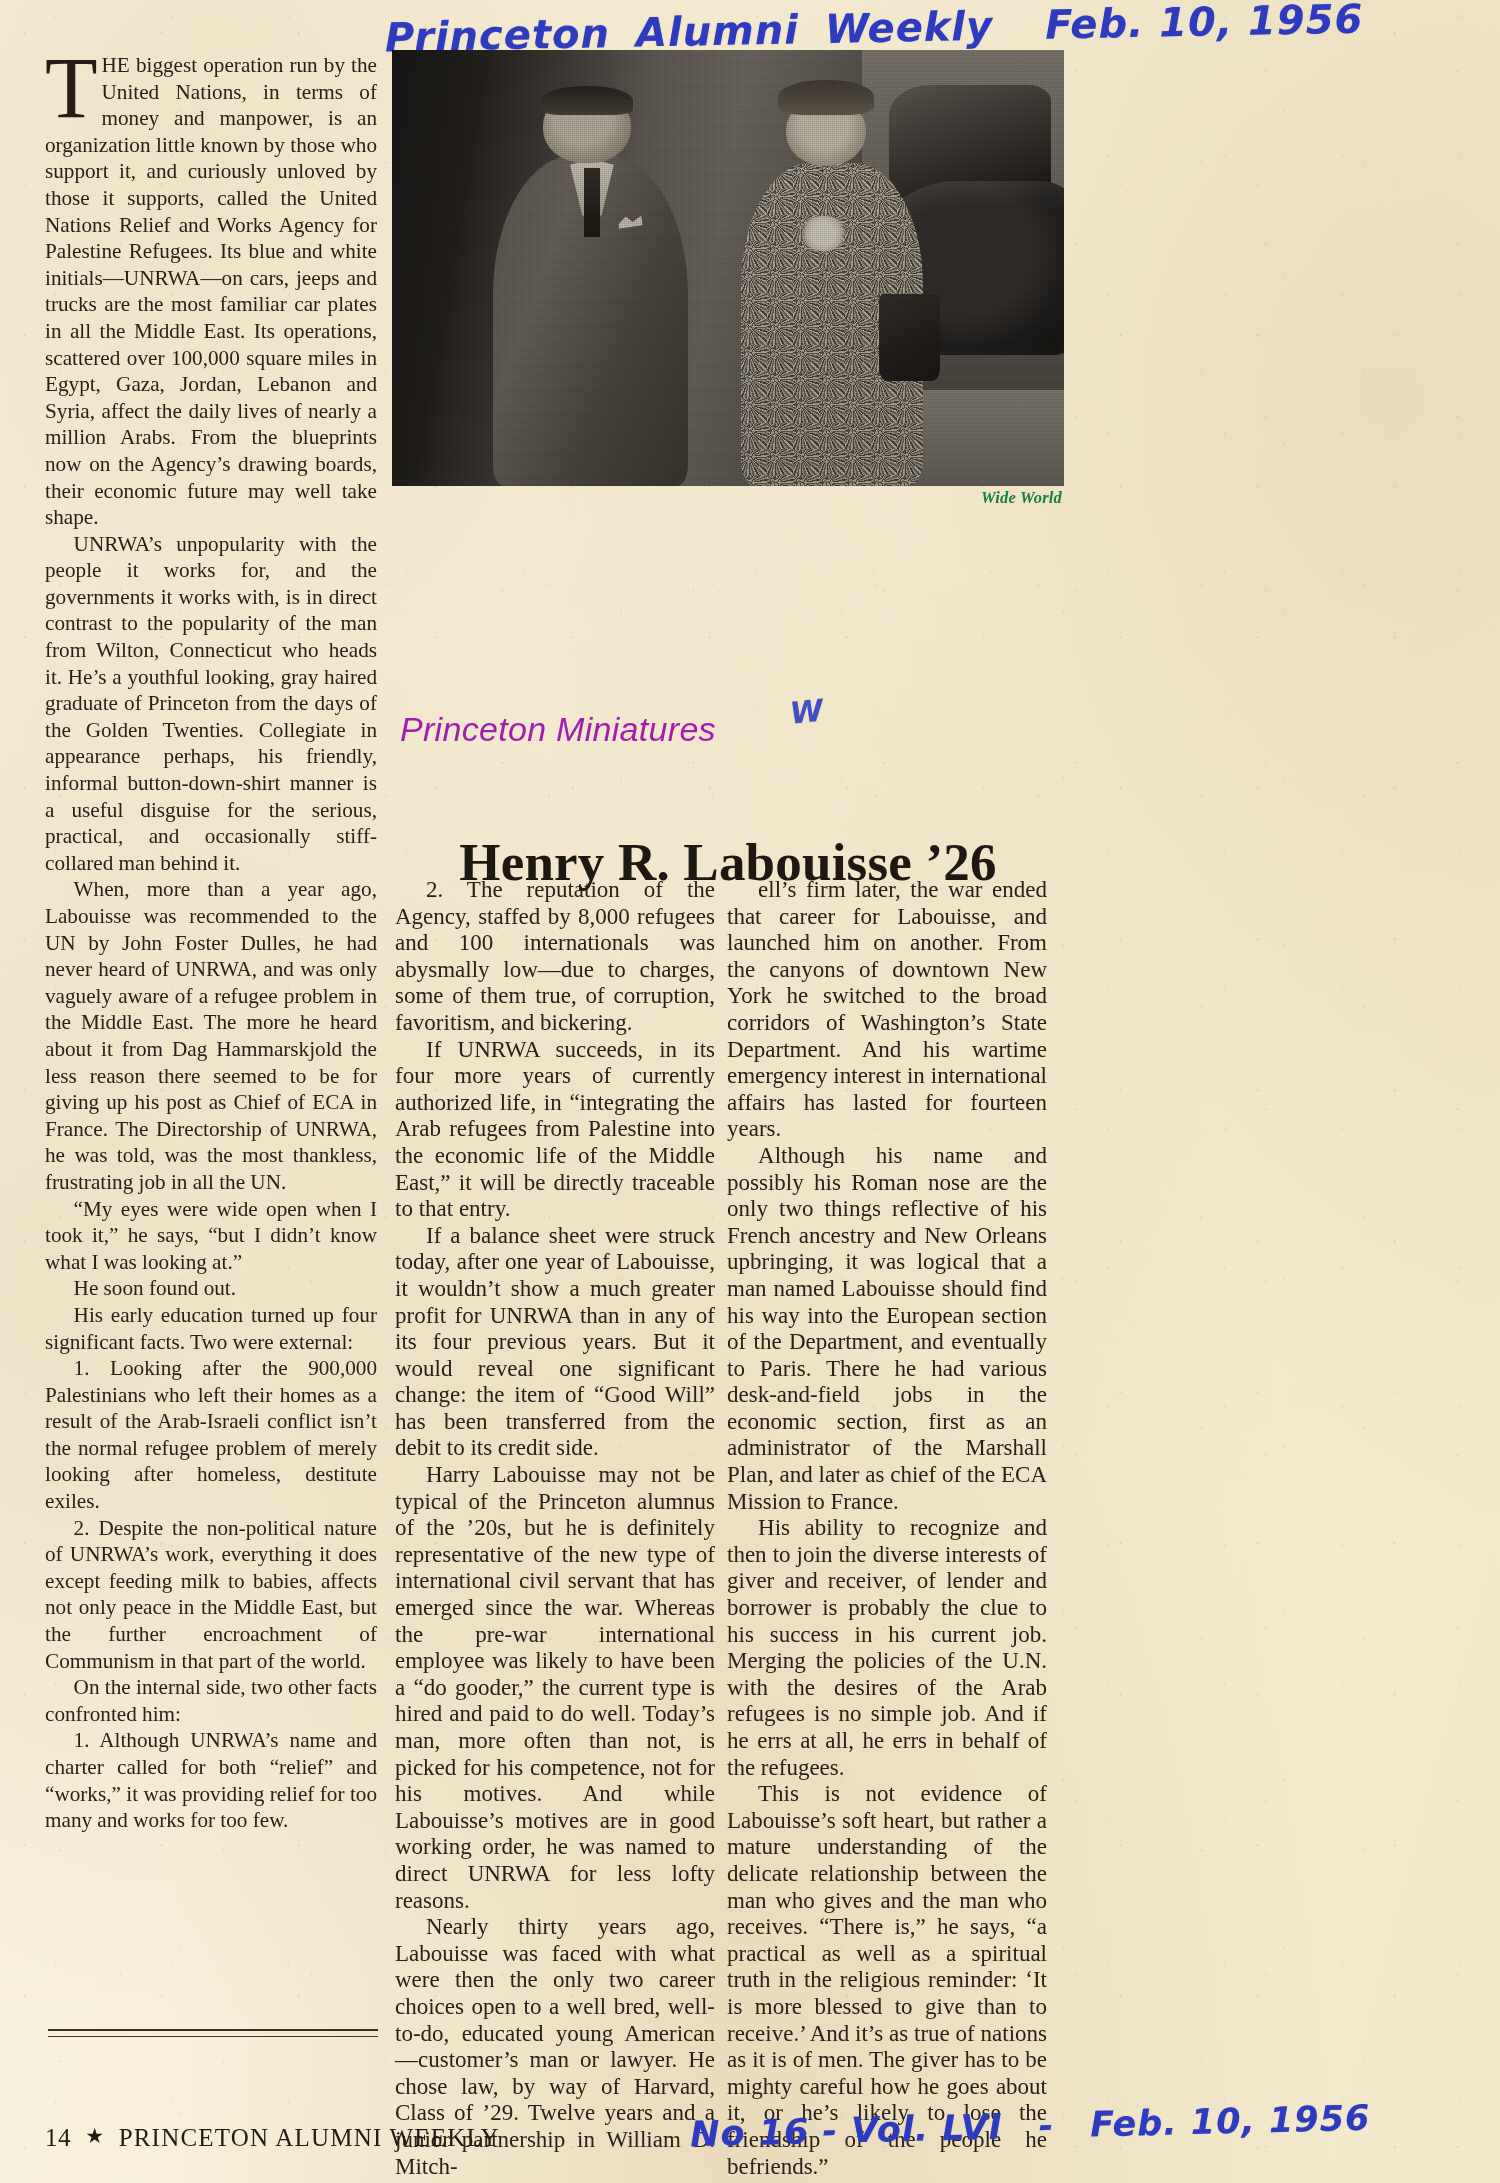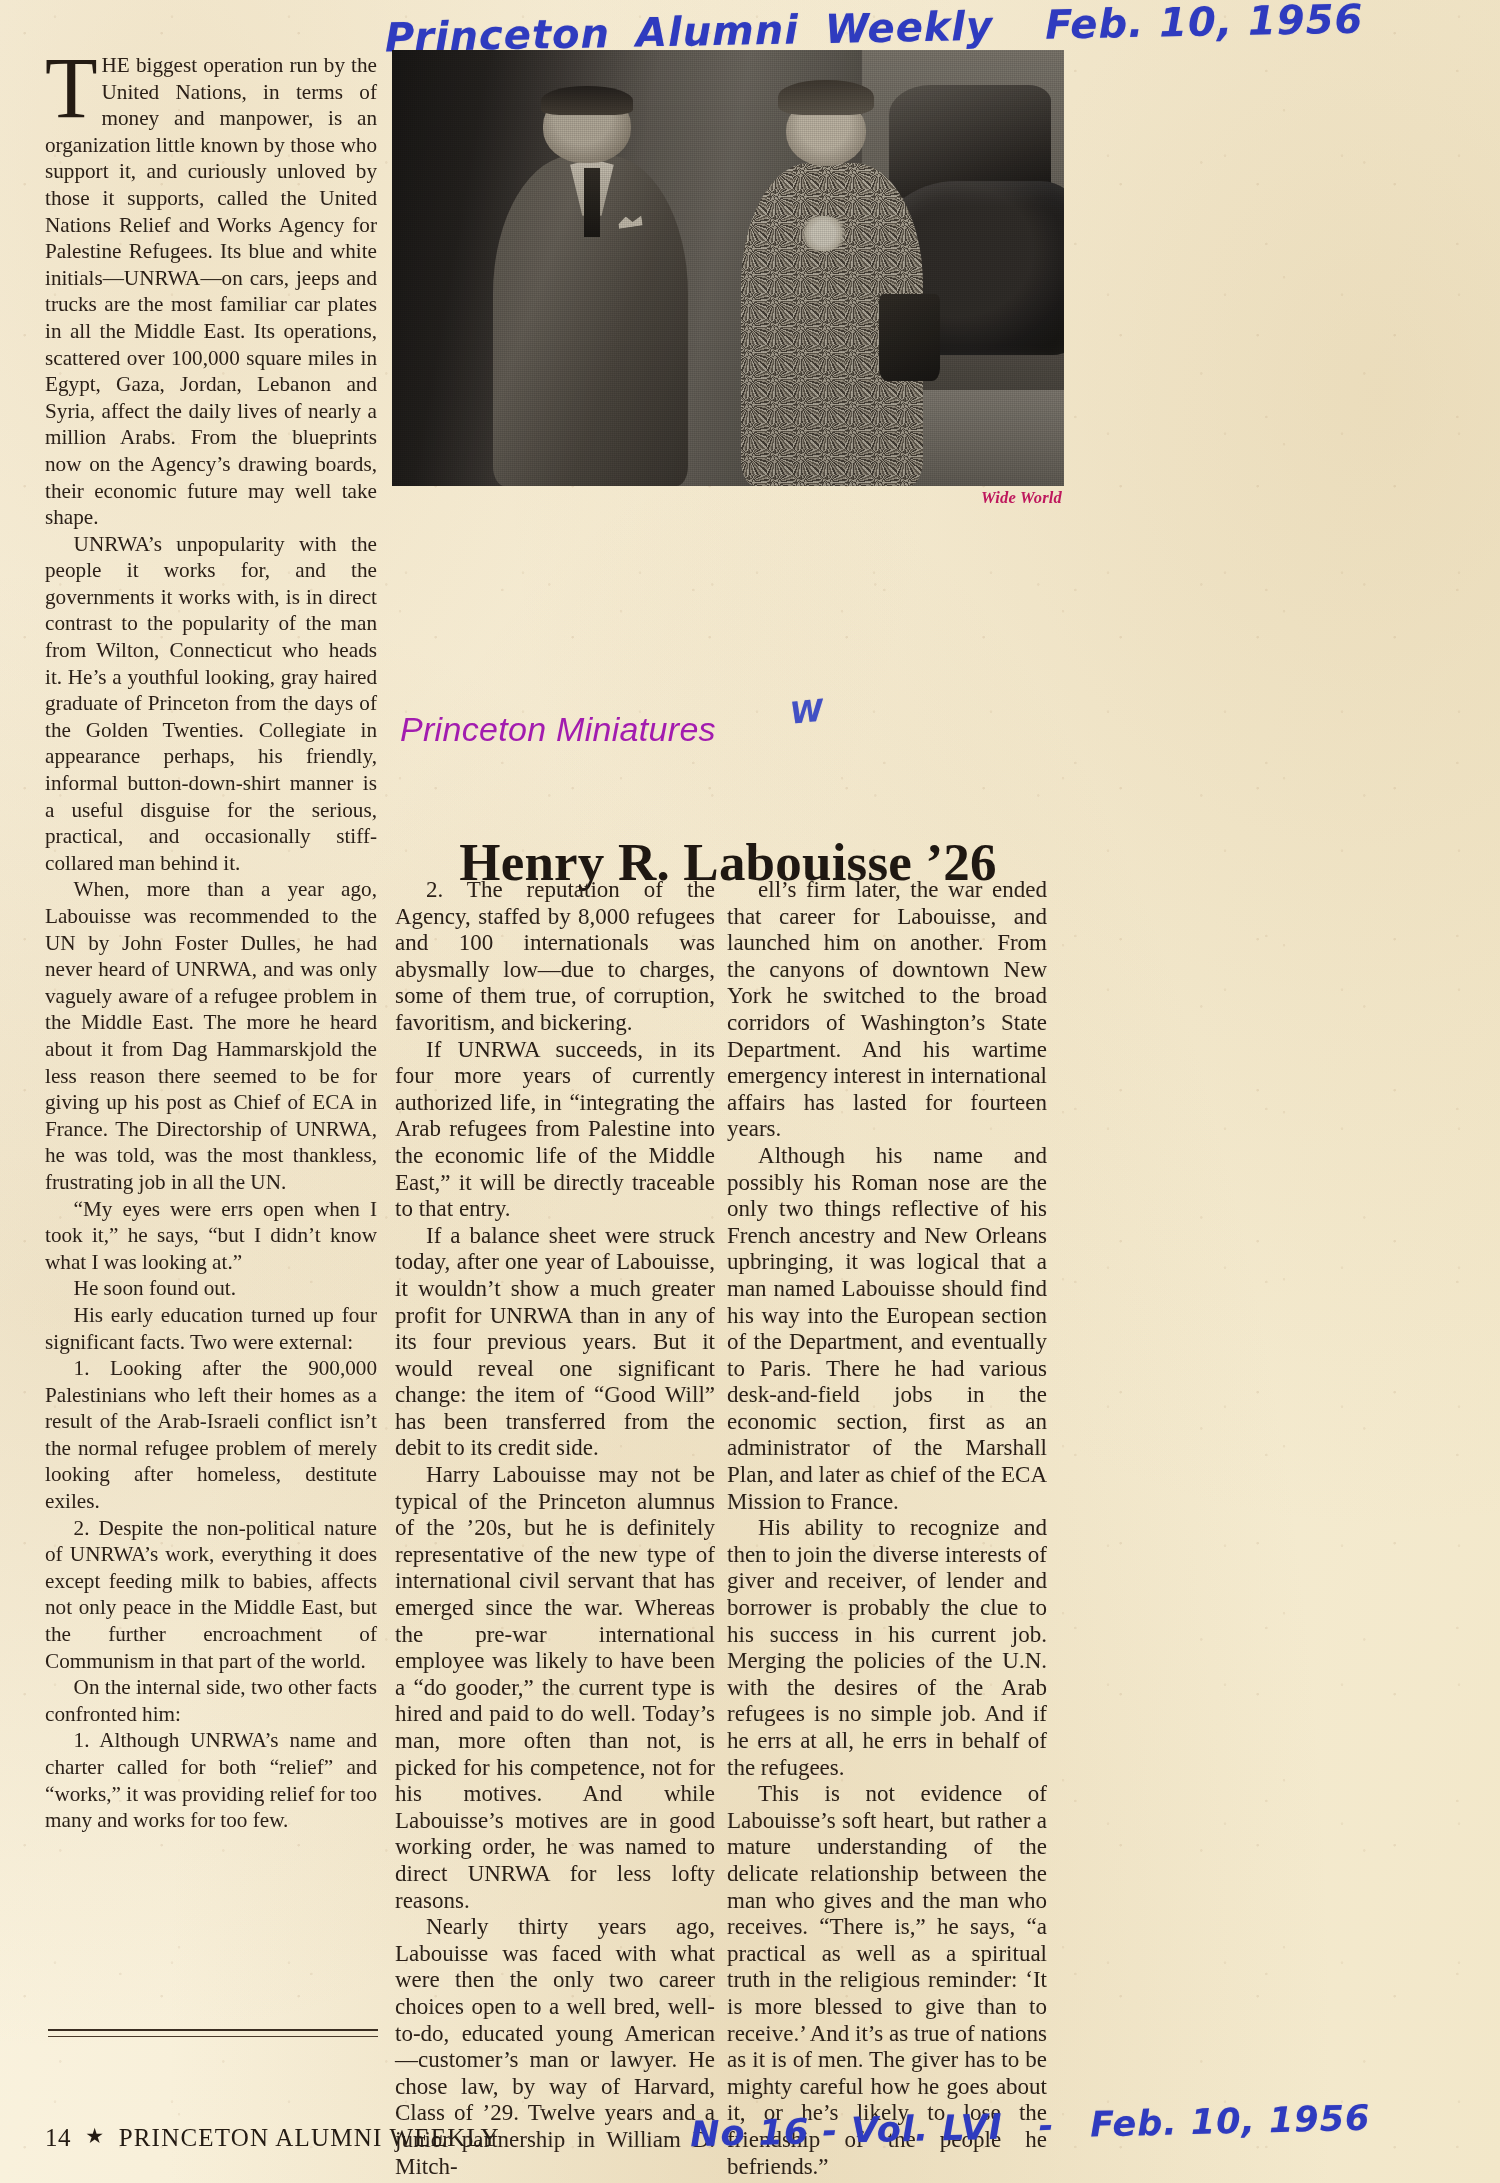--- a/index.html
+++ b/index.html
@@ -178,21 +178,21 @@
     mix-blend-mode:multiply;opacity:.55;
   }
   .ph-tone{
     position:absolute;inset:0;
     background:linear-gradient(180deg, rgba(60,52,40,.18), rgba(40,34,26,.26));
     mix-blend-mode:multiply;
   }
   #photo-credit{
     position:absolute;left:886px;top:488px;width:176px;
     text-align:right;font-size:16.5px;font-style:italic;font-weight:700;
-    color:#be185d;letter-spacing:.2px;
+    color:#15803d;letter-spacing:.2px;
   }
 
   
   #section-head{
     position:absolute;left:400px;top:710px;
     font-size:34px;font-style:italic;color:#a21caf;
     font-family:Liberation Sans, sans-serif;letter-spacing:.3px;
   }
   #article-title{
     position:absolute;left:392px;top:795px;width:672px;
@@ -261,21 +261,21 @@
   <div id="hw-mini" class="hand">W</div>
 
   <div id="section-head">Princeton Miniatures</div>
 
   <h1 id="article-title">Henry R. Labouisse ’26</h1>
 
   <div id="col1">
     <p class="first"><span class="dropcap">T</span><span>HE biggest operation run by the United Nations, in terms of money and manpower, is an organization little known by those who support it, and curiously unloved by those it supports, called the United Nations Relief and Works Agency for Palestine Refugees. Its blue and white initials—UNRWA—on cars, jeeps and trucks are the most familiar car plates in all the Middle East. Its operations, scattered over 100,000 square miles in Egypt, Gaza, Jordan, Lebanon and Syria, affect the daily lives of nearly a million Arabs. From the blueprints now on the Agency’s drawing boards, their economic future may well take shape.</span></p>
     <p>UNRWA’s unpopularity with the people it works for, and the governments it works with, is in direct contrast to the popularity of the man from Wilton, Connecticut who heads it. He’s a youthful looking, gray haired graduate of Princeton from the days of the Golden Twenties. Collegiate in appearance perhaps, his friendly, informal button-down-shirt manner is a useful disguise for the serious, practical, and occasionally stiff-collared man behind it.</p>
     <p>When, more than a year ago, Labouisse was recommended to the UN by John Foster Dulles, he had never heard of UNRWA, and was only vaguely aware of a refugee problem in the Middle East. The more he heard about it from Dag Hammarskjold the less reason there seemed to be for giving up his post as Chief of ECA in France. The Directorship of UNRWA, he was told, was the most thankless, frustrating job in all the UN.</p>
-    <p>“My eyes were errs open when I took it,” he says, “but I didn’t know what I was looking at.”</p>
+    <p>“My eyes were wide open when I took it,” he says, “but I didn’t know what I was looking at.”</p>
     <p>He soon found out.</p>
     <p>His early education turned up four significant facts. Two were external:</p>
     <p>1. Looking after the 900,000 Palestinians who left their homes as a result of the Arab-Israeli conflict isn’t the normal refugee problem of merely looking after homeless, destitute exiles.</p>
     <p>2. Despite the non-political nature of UNRWA’s work, everything it does except feeding milk to babies, affects not only peace in the Middle East, but the further encroachment of Communism in that part of the world.</p>
     <p>On the internal side, two other facts confronted him:</p>
     <p>1. Although UNRWA’s name and charter called for both “relief” and “works,” it was providing relief for too many and works for too few.</p>
   </div>
 
   <div id="col1-rule"></div>
   <div id="col1-rule2"></div>

